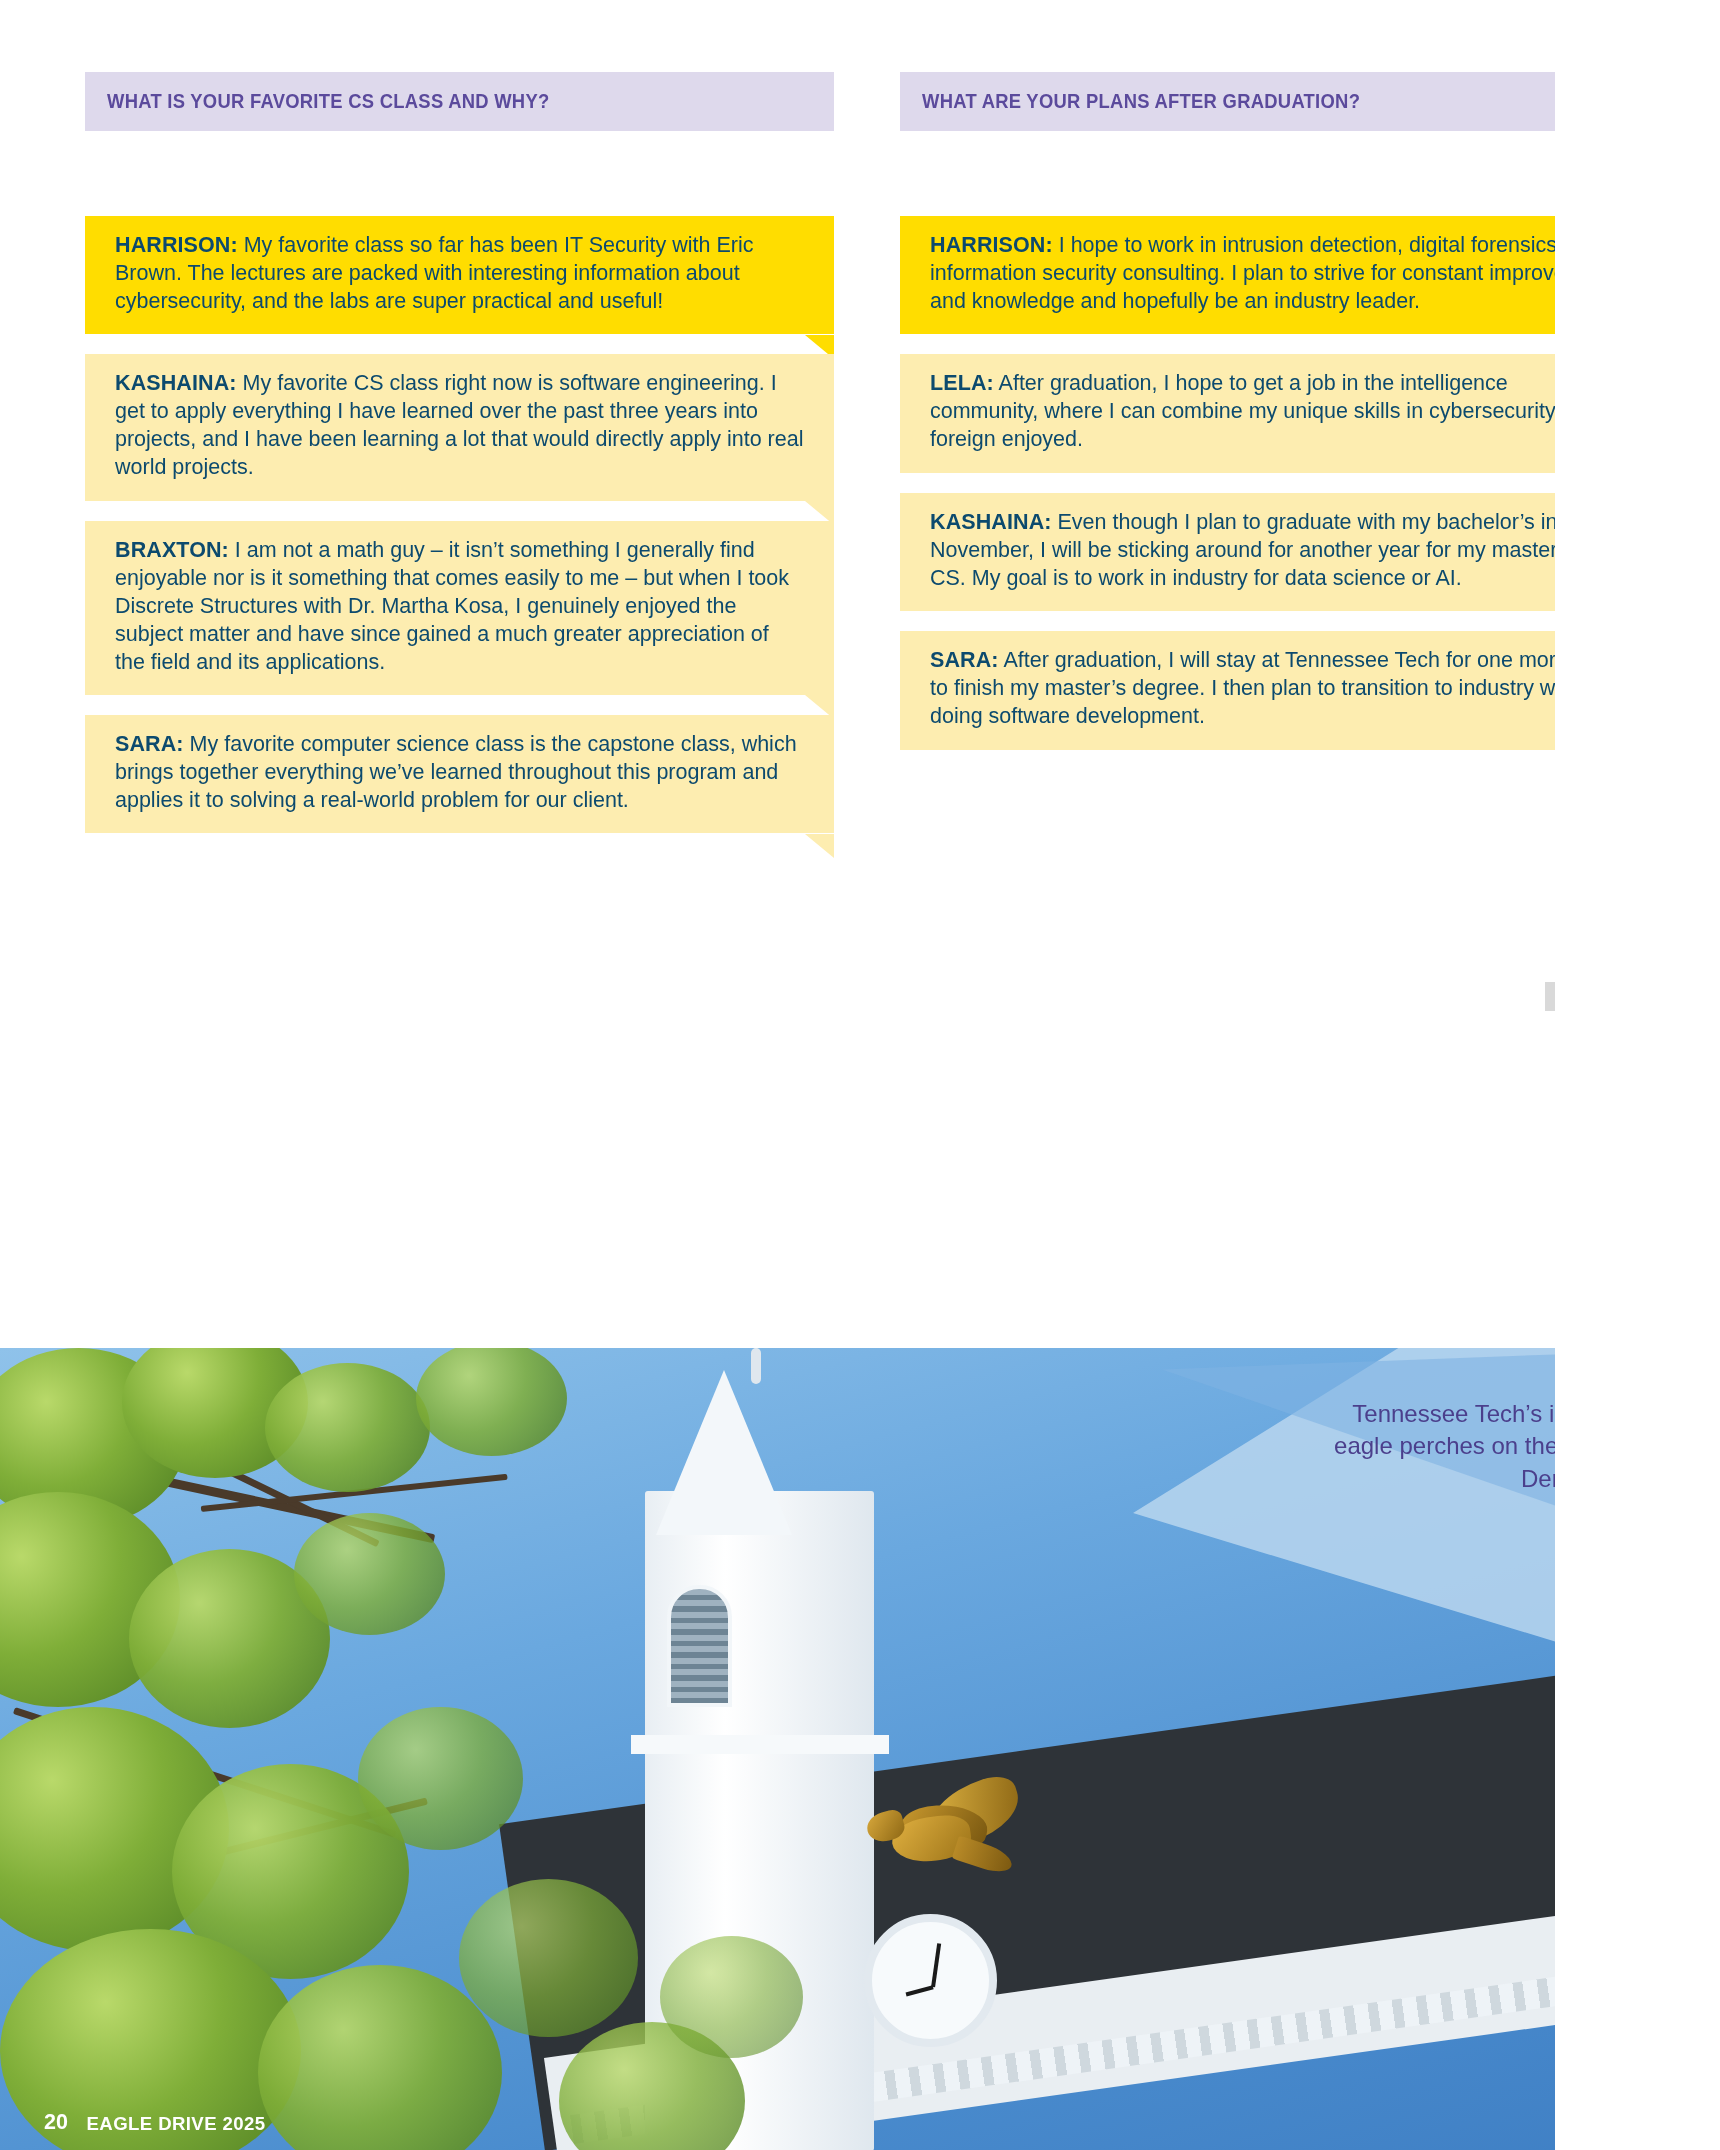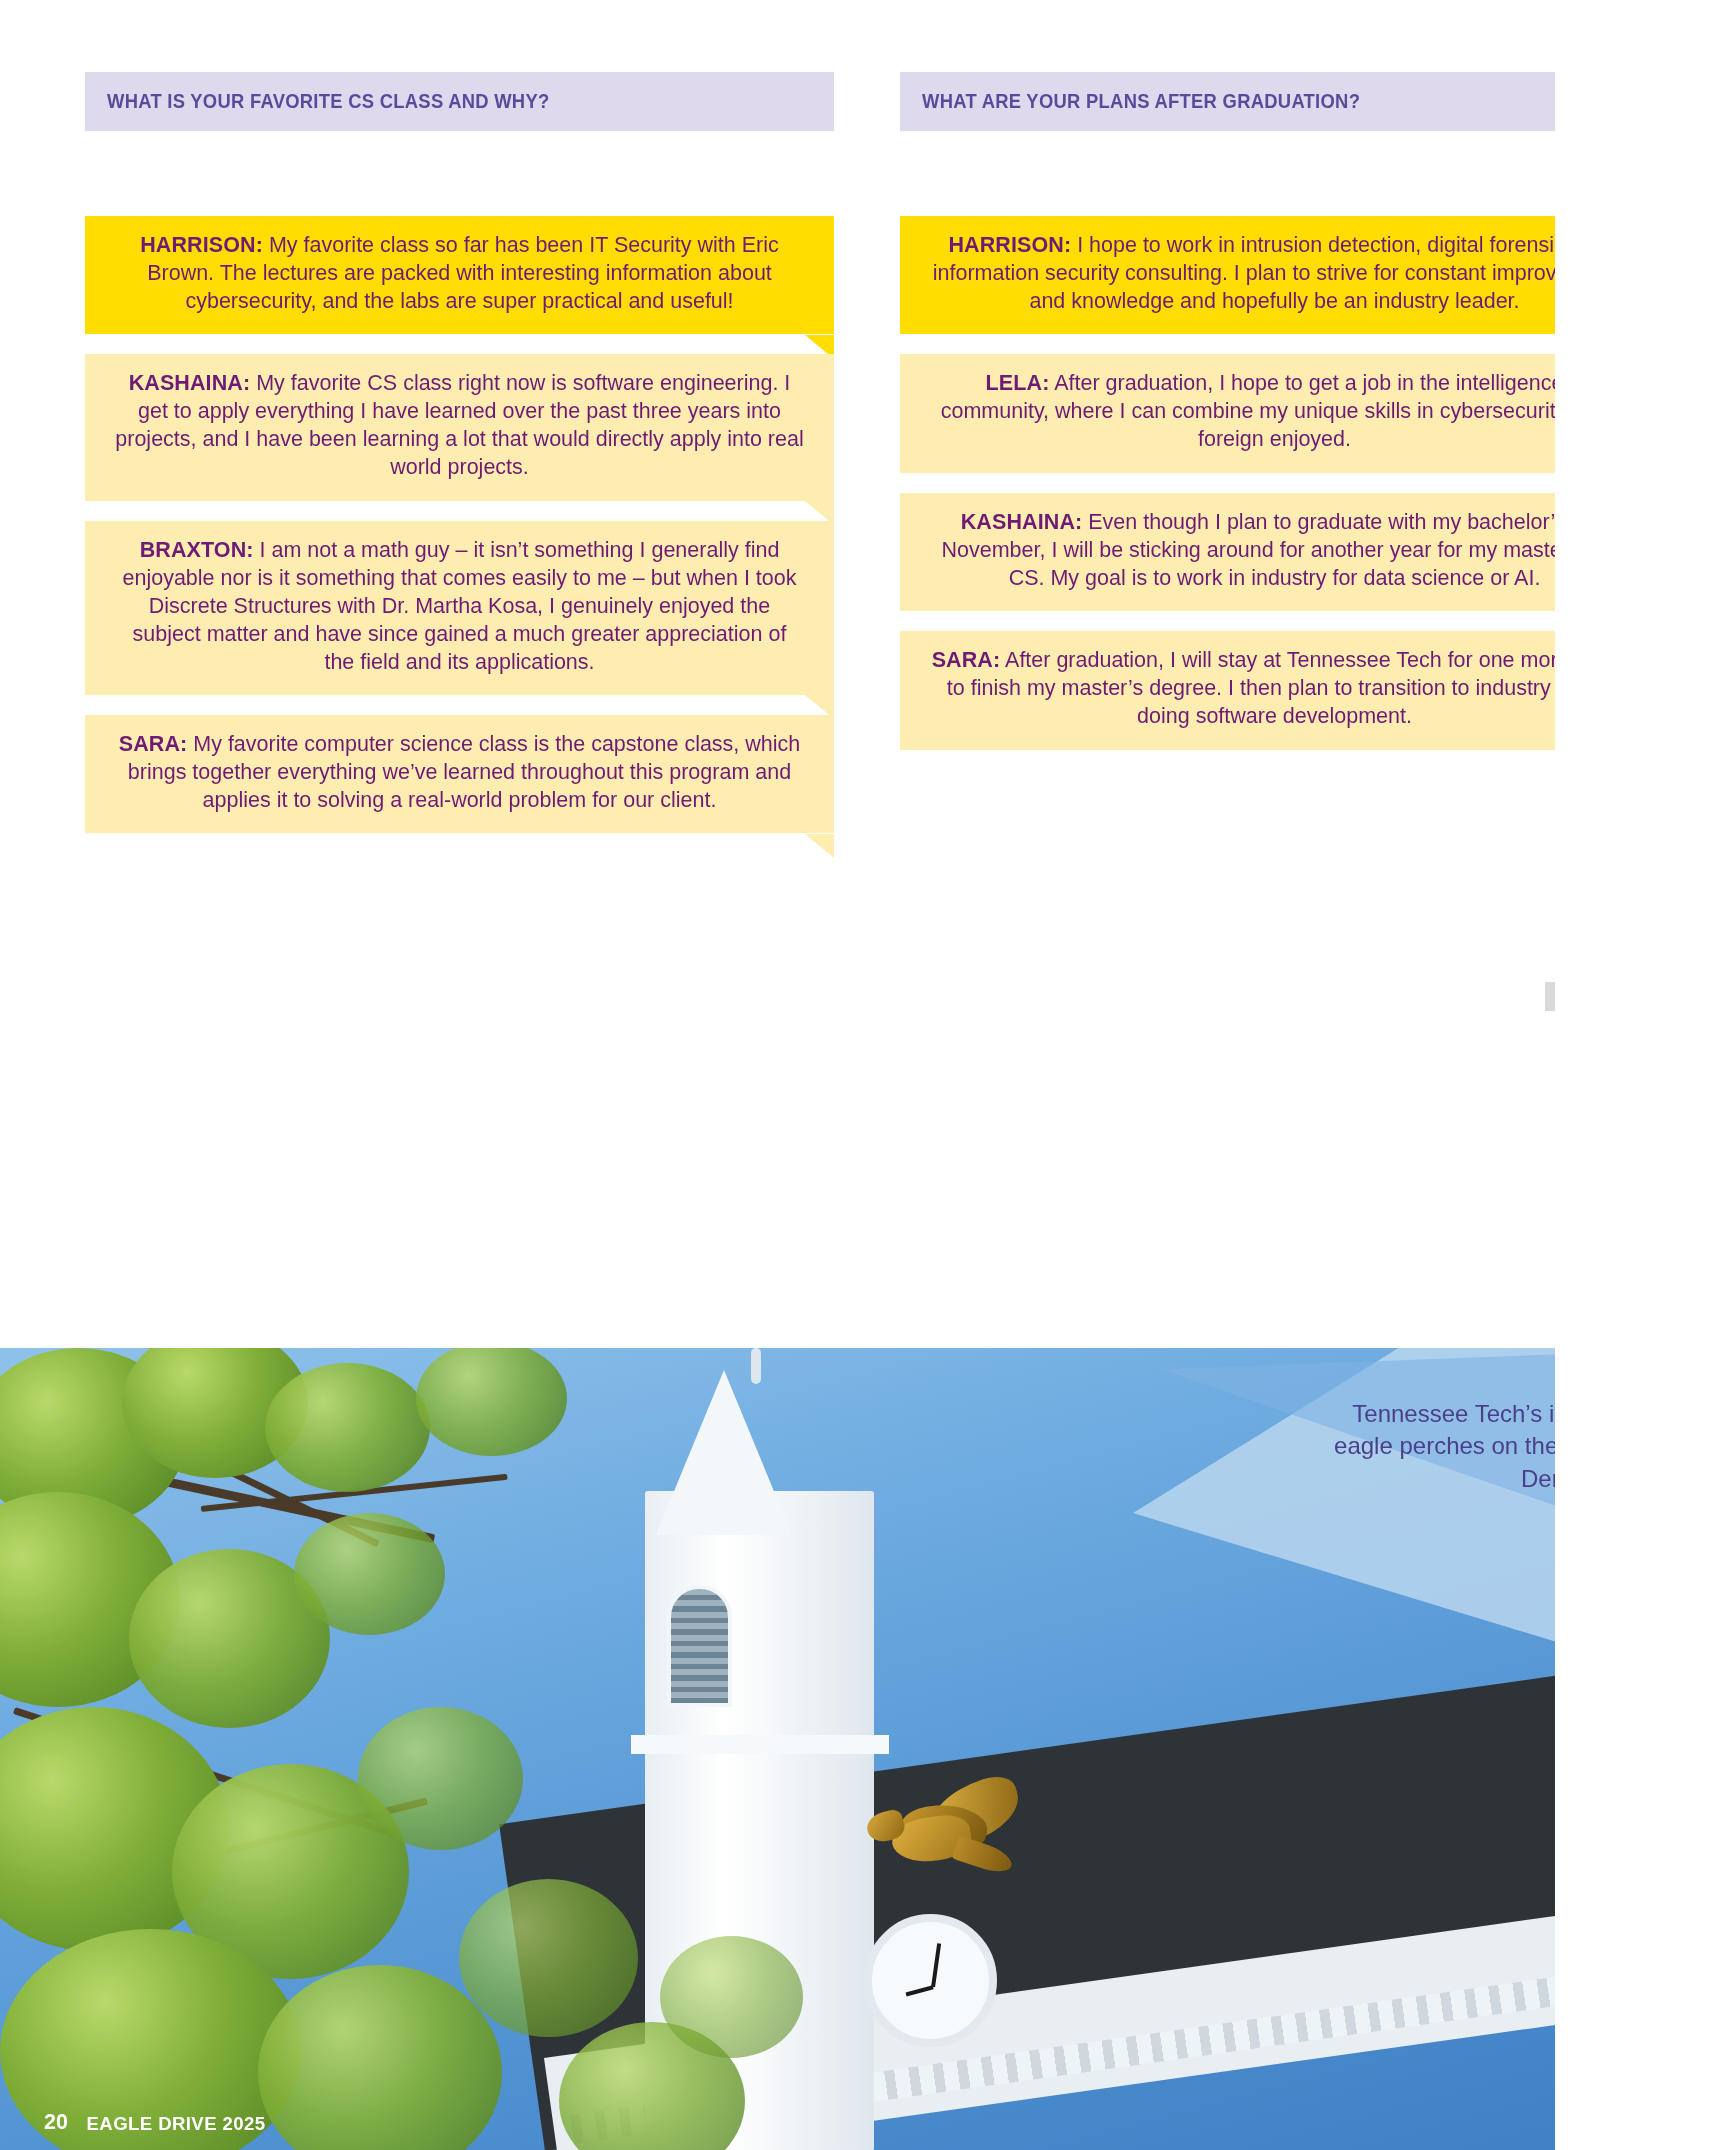--- a/index.html
+++ b/index.html
@@ -52,22 +52,21 @@
 
   
   .quote {
     position: relative;
     margin-bottom: 20px;
   }
   .quote-body {
     padding: 16px 30px 18.6px 30px;
     font-size: 21.5px;
     line-height: 1.30;
-    color: #701a75;
-    text-align: center;
+    color: #0c4a6e;
   }
   .quote .name {
     font-weight: bold;
     font-size: 21.5px;
     letter-spacing: 0.1px;
     font-stretch: condensed;
     display: inline;
   }
   .quote .text { display: inline; }
 

